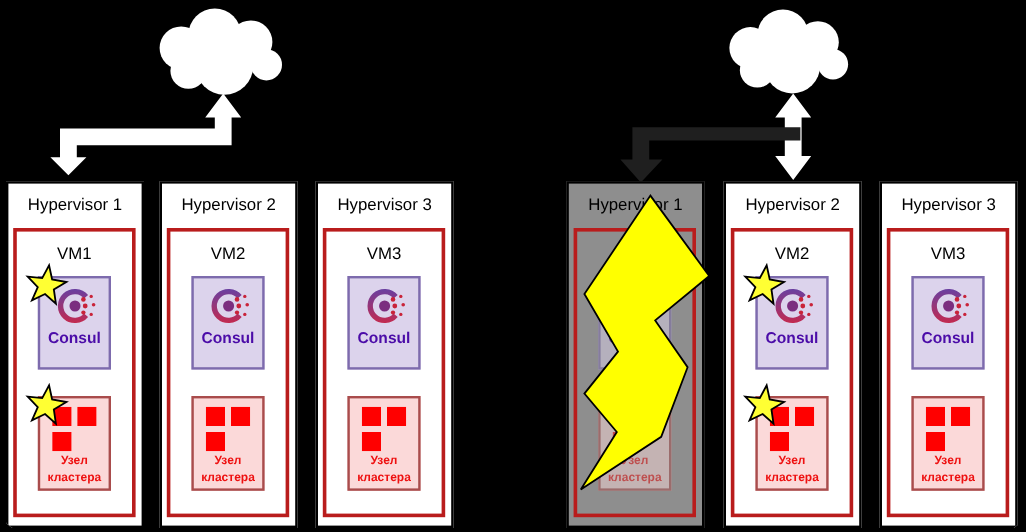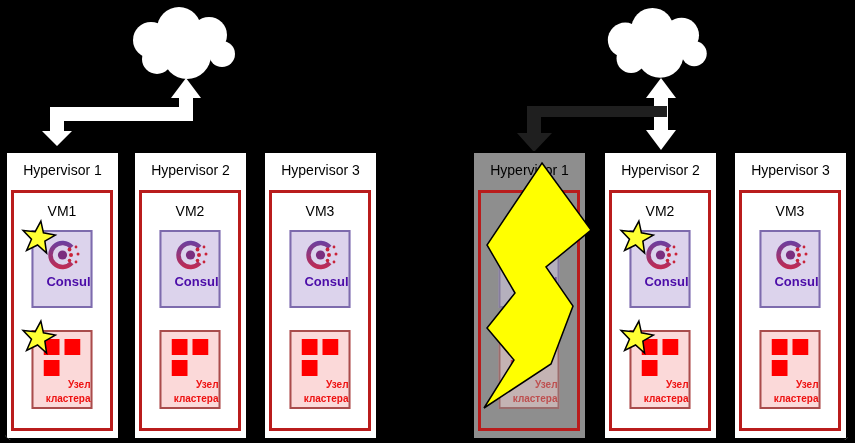--- a/index.html
+++ b/index.html
@@ -23,21 +23,21 @@
     white-space:nowrap;
   }
   .vm {
     position:absolute; left:4px; top:37px; width:102px; height:241px;
     border:3px solid #b91c1c; background:transparent;
   }
   .vm-title { margin-top:10px; text-align:center; font-size:14px; color:#000; }
 
   .stamp {
     position:absolute; left:50%; transform:translateX(-50%);
-    width:61px; text-align:right;
+    width:61px; text-align:center;
   }
   .stamp.consul {
     top:37px; height:78px;
     background:var(--consul-bg,#dcd3ec); border:2px solid var(--consul-border,#7d6bad);
   }
   .stamp.cluster {
     top:137px; height:79px;
     background:var(--cluster-bg,#fbd9d9); border:2px solid var(--cluster-border,#a94c4c);
   }
   .failed .stamp { opacity:0.5; }

